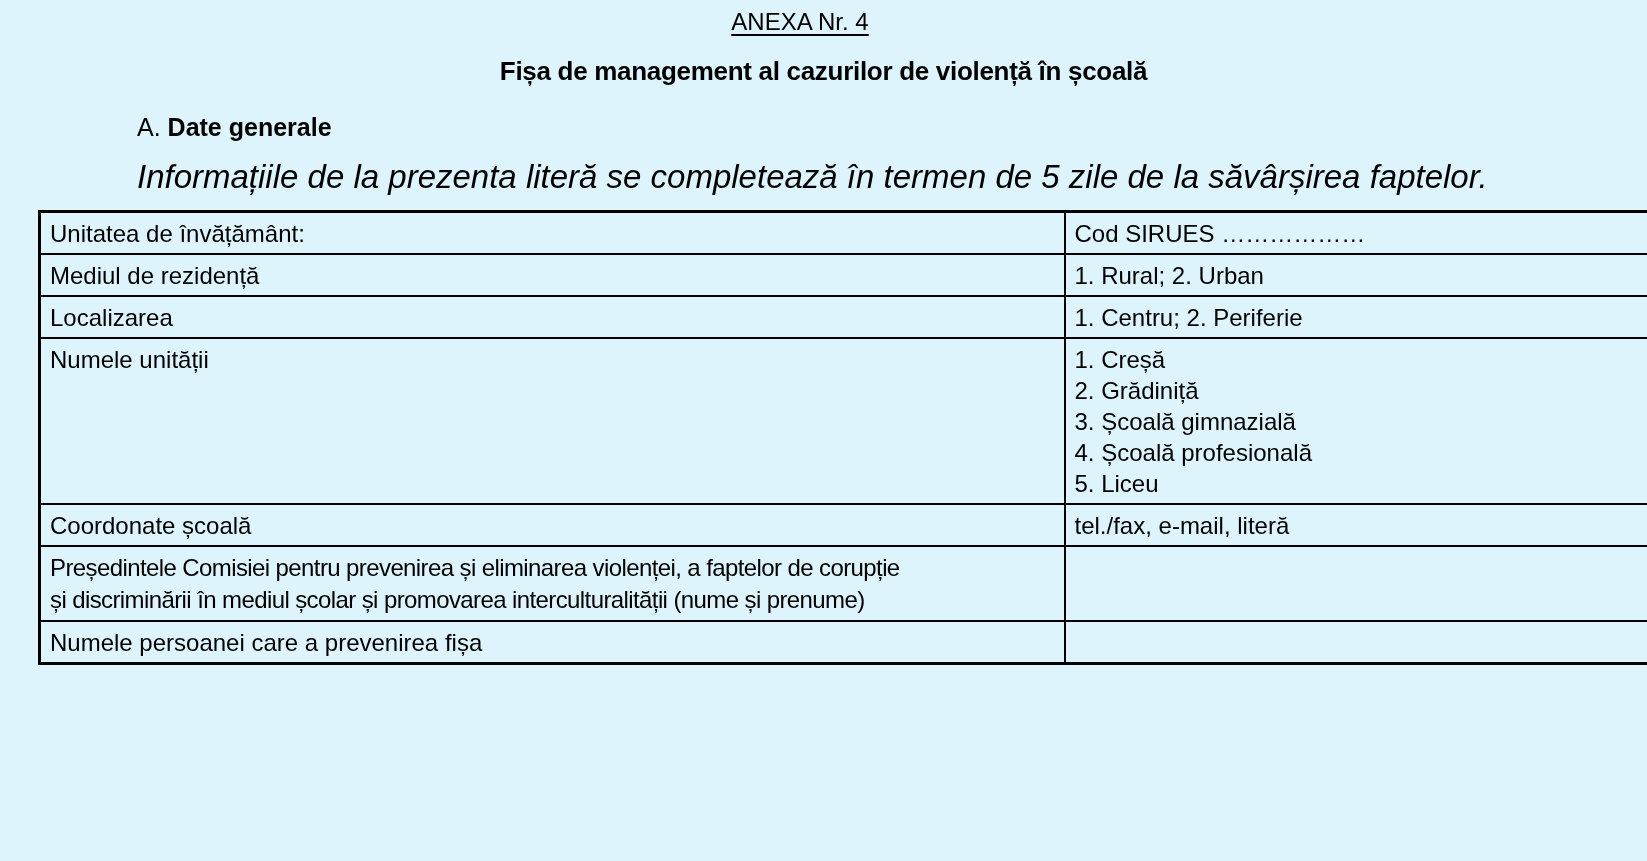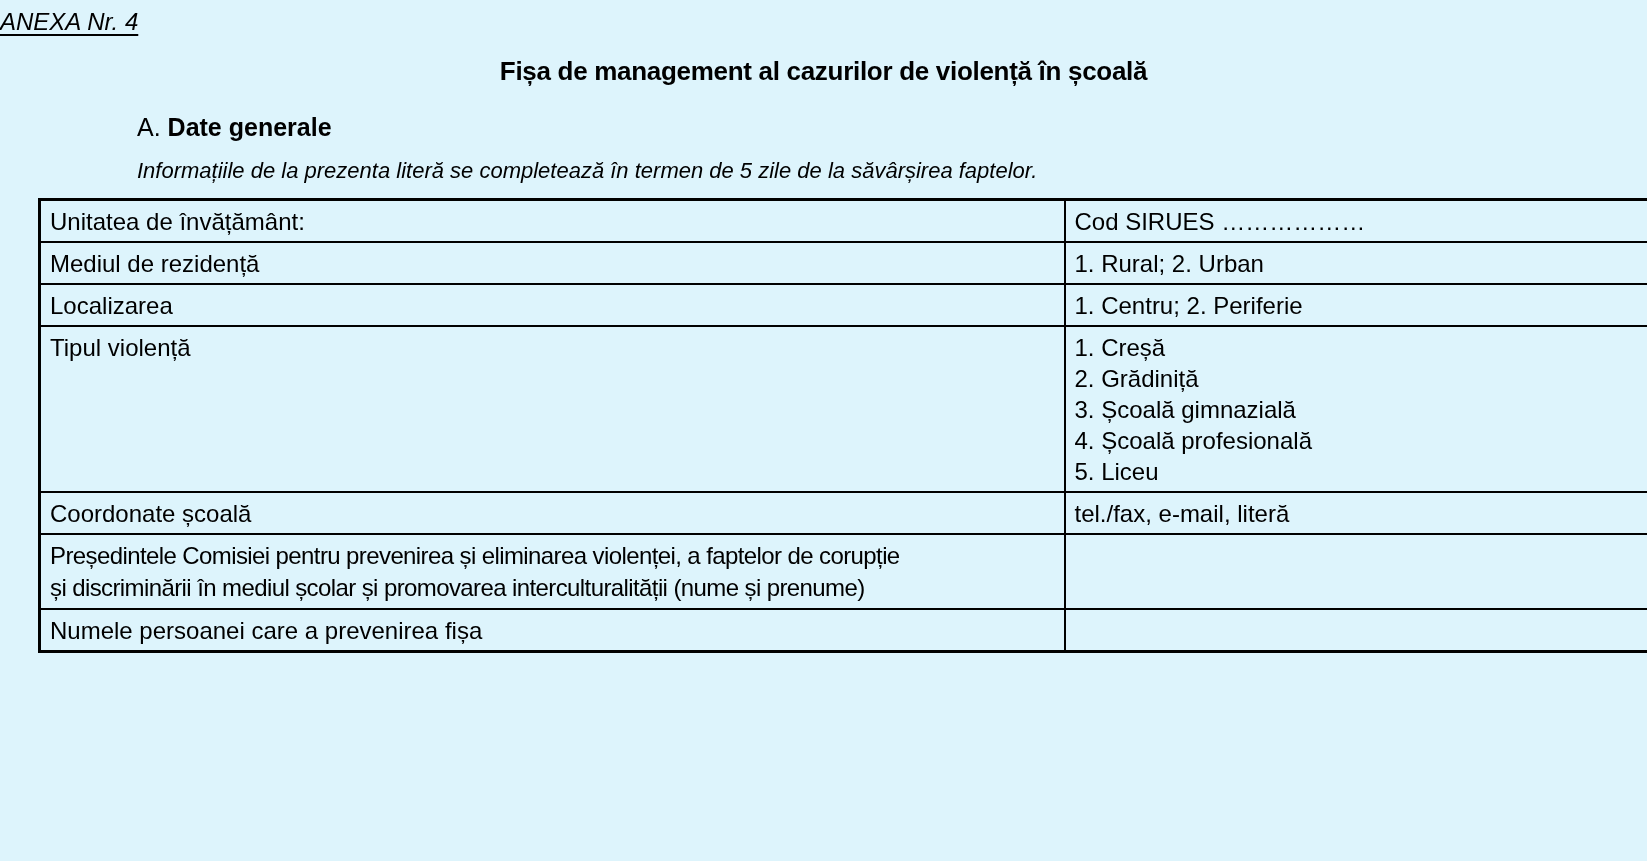--- a/index.html
+++ b/index.html
@@ -11,45 +11,44 @@
     color: #000;
     overflow: hidden;
   }
   .page {
     width: 1647px;
     height: 861px;
     position: relative;
     padding-top: 8px;
   }
   .annex {
-    text-align: left;
+    text-align: center;
     padding-right: 47px;
     font-size: 24px;
-    font-style: italic;
   }
   .annex span {
     text-decoration: underline;
     text-underline-offset: 4px;
   }
   .doc-title {
     text-align: center;
     font-size: 26px;
     font-weight: bold;
     margin-top: 20px;
     letter-spacing: -0.3px;
   }
   .section-heading {
     margin: 26px 0 16px 137px;
     font-size: 25px;
   }
   .section-heading .letter { font-weight: normal; }
   .section-heading .name { font-weight: bold; }
   .section-note {
     margin: 4px 0 14px 137px;
-    font-size: 22px;
+    font-size: 33px;
     font-style: italic;
   }
   table.form-table {
     margin-left: 38px;
     width: 1572px;
     border-collapse: collapse;
     table-layout: fixed;
     border: 3px solid #000;
     padding-left: 16px;
   }
@@ -95,21 +94,21 @@
       </tr>
       <tr>
         <td class="label-cell">Mediul de rezidență</td>
         <td class="value-cell">1. Rural; 2. Urban</td>
       </tr>
       <tr>
         <td class="label-cell">Localizarea</td>
         <td class="value-cell">1. Centru; 2. Periferie</td>
       </tr>
       <tr>
-        <td class="label-cell">Tipul violență</td>
+        <td class="label-cell">Numele unității</td>
         <td class="value-cell">1. Creșă
 2. Grădiniță
 3. Școală gimnazială
 4. Școală profesională
 5. Liceu</td>
       </tr>
       <tr>
         <td class="label-cell">Coordonate școală</td>
         <td class="value-cell">tel./fax, e-mail, literă</td>
       </tr>

